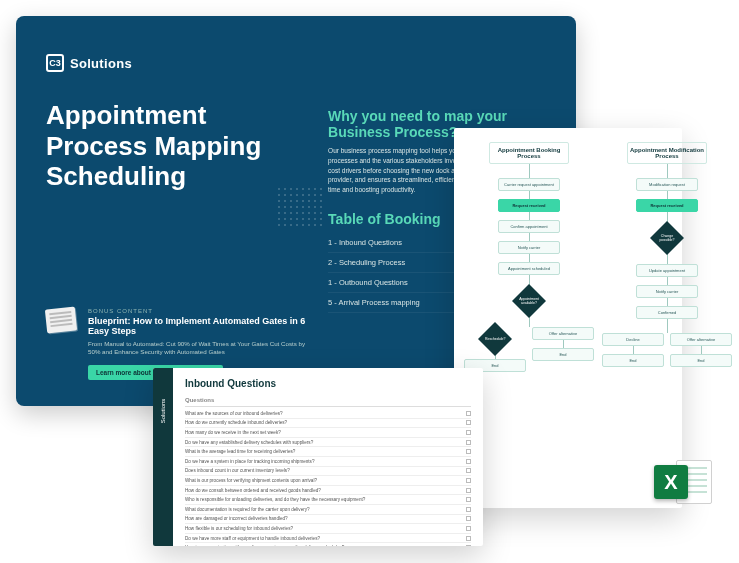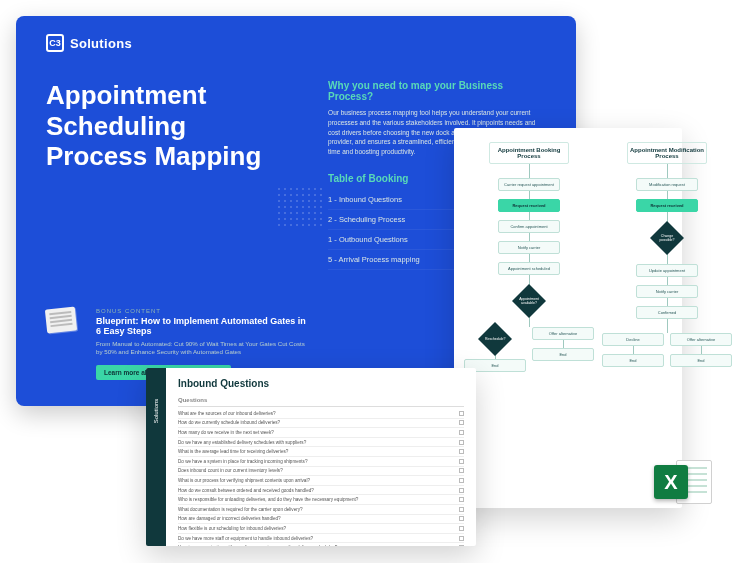--- a/index.html
+++ b/index.html
@@ -10,61 +10,61 @@
     height: 563px;
     position: relative;
     overflow: hidden;
   }
   .main-card {
     position: absolute;
     top: 16px;
     left: 16px;
     width: 560px;
     height: 390px;
-    background: #1d4ed8;
+    background: #0c4a6e;
     border-radius: 8px;
     box-shadow: 0 8px 24px rgba(0,0,0,0.2);
-    padding: 18px 30px;
+    padding: 38px 30px;
     color: #fff;
   }
   .logo-row { display: flex; align-items: center; gap: 6px; margin-bottom: 28px; }
   .logo-mark {
     width: 18px; height: 18px; border: 2px solid #fff; border-radius: 3px;
     display: flex; align-items: center; justify-content: center; font-size: 9px; font-weight: 700;
   }
   .logo-text { font-size: 13px; font-weight: 600; letter-spacing: .3px; }
   .hero-cols { display: flex; gap: 46px; }
   .hero-left { flex: 1 1 52%; }
   .hero-right { flex: 1 1 48%; font-size: 7px; }
   .title { font-size: 26px; font-weight: 800; line-height: 1.18; }
-  .sec-head { color: #59d9b8; font-size: 10px; font-weight: 700; margin-bottom: 6px; }
+  .sec-head { color: #59d9b8; font-size: 14px; font-weight: 700; margin-bottom: 6px; margin-top: 8px; }
   .sec-body { font-size: 6.5px; line-height: 1.5; color: #d9e5e4; margin-bottom: 16px; }
   .toc-item { font-size: 7.5px; color: #d9e5e4; padding: 5px 0; border-bottom: 1px solid rgba(255,255,255,0.06); }
-  .bonus { position: absolute; left: 30px; bottom: 26px; width: 260px; display: flex; gap: 20px; }
+  .bonus { position: absolute; left: 30px; bottom: 26px; width: 260px; display: flex; gap: 12px; }
   .bonus-icon {
     width: 30px; height: 24px; background: #f0f0f0; border-radius: 2px; flex-shrink: 0; position: relative;
     transform: rotate(-6deg); box-shadow: 1px 1px 0 rgba(255,255,255,0.3);
   }
   .bonus-icon::after { content:""; position:absolute; left:4px; top:4px; right:4px; height:2px; background:#bbb; box-shadow: 0 4px 0 #bbb, 0 8px 0 #bbb, 0 12px 0 #bbb; }
   .bonus-label { font-size: 6px; letter-spacing: 1px; color: #8fb5b2; }
   .bonus-title { font-size: 9px; font-weight: 700; margin: 2px 0 4px; }
   .bonus-body { font-size: 6.2px; color: #b8cfcd; line-height: 1.4; }
   .cta {
     display: inline-block; margin-top: 8px; background: #3ad6a7; color: #0e3236;
     font-size: 6.5px; font-weight: 600; padding: 4px 8px; border-radius: 2px; cursor: pointer;
   }
   .dots { position:absolute; width:50px; height:40px;
     background-image: radial-gradient(rgba(255,255,255,0.18) 0.8px, transparent 0.8px);
     background-size: 6px 6px; }
   .dots.a { top: 170px; left: 260px; }
   .dots.b { bottom: 20px; right: 20px; }
 
   
   .sheet {
-    position: absolute; top: 368px; left: 146px; width: 330px; height: 178px;
+    position: absolute; top: 368px; left: 153px; width: 330px; height: 178px;
     background: #fff; box-shadow: 0 10px 30px rgba(0,0,0,0.18); border-radius: 2px;
     display: flex; overflow: hidden;
   }
   .sheet-side { width: 20px; background: #10383c; display:flex; align-items:flex-start; justify-content:center; padding-top:10px; }
   .sheet-side span { transform: rotate(-90deg); color:#fff; font-size:6px; white-space:nowrap; transform-origin: center; margin-top: 30px; }
   .sheet-main { flex:1; padding: 10px 12px; }
   .sheet-title { font-size: 10px; font-weight: 700; color:#10383c; margin-bottom:8px; }
   .q-head { font-size: 6px; font-weight:700; color:#888; border-bottom:1px solid #ddd; padding-bottom:3px; margin-bottom:2px; }
   .q-row { font-size: 4.6px; color:#555; padding: 1.8px 0; border-bottom:1px solid #eee; display:flex; justify-content:space-between; align-items:center; }
   .q-box { width:5px; height:5px; border:0.6px solid #bbb; flex-shrink:0; margin-left:4px; }
@@ -101,22 +101,22 @@
 
 <div class="main-card">
   <div class="logo-row">
     <div class="logo-mark">C3</div>
     <div class="logo-text">Solutions</div>
   </div>
 
   <div class="hero-cols">
     <div class="hero-left">
       <div class="title">Appointment</div>
+      <div class="title">Process Mapping</div>
       <div class="title">Scheduling</div>
-      <div class="title">Process Mapping</div>
     </div>
     <div class="hero-right">
       <div class="sec-head">Why you need to map your Business Process?</div>
       <div class="sec-body">Our business process mapping tool helps you understand your current processes and the various stakeholders involved. It pinpoints needs and cost drivers before choosing the new dock appointment scheduling provider, and ensures a streamlined, efficient implementation, saving you time and boosting productivity.</div>
       <div class="sec-head">Table of Booking</div>
       <div class="toc-item">1 - Inbound Questions</div>
       <div class="toc-item">2 - Scheduling Process</div>
       <div class="toc-item">1 - Outbound Questions</div>
       <div class="toc-item">5 - Arrival Process mapping</div>
     </div>

